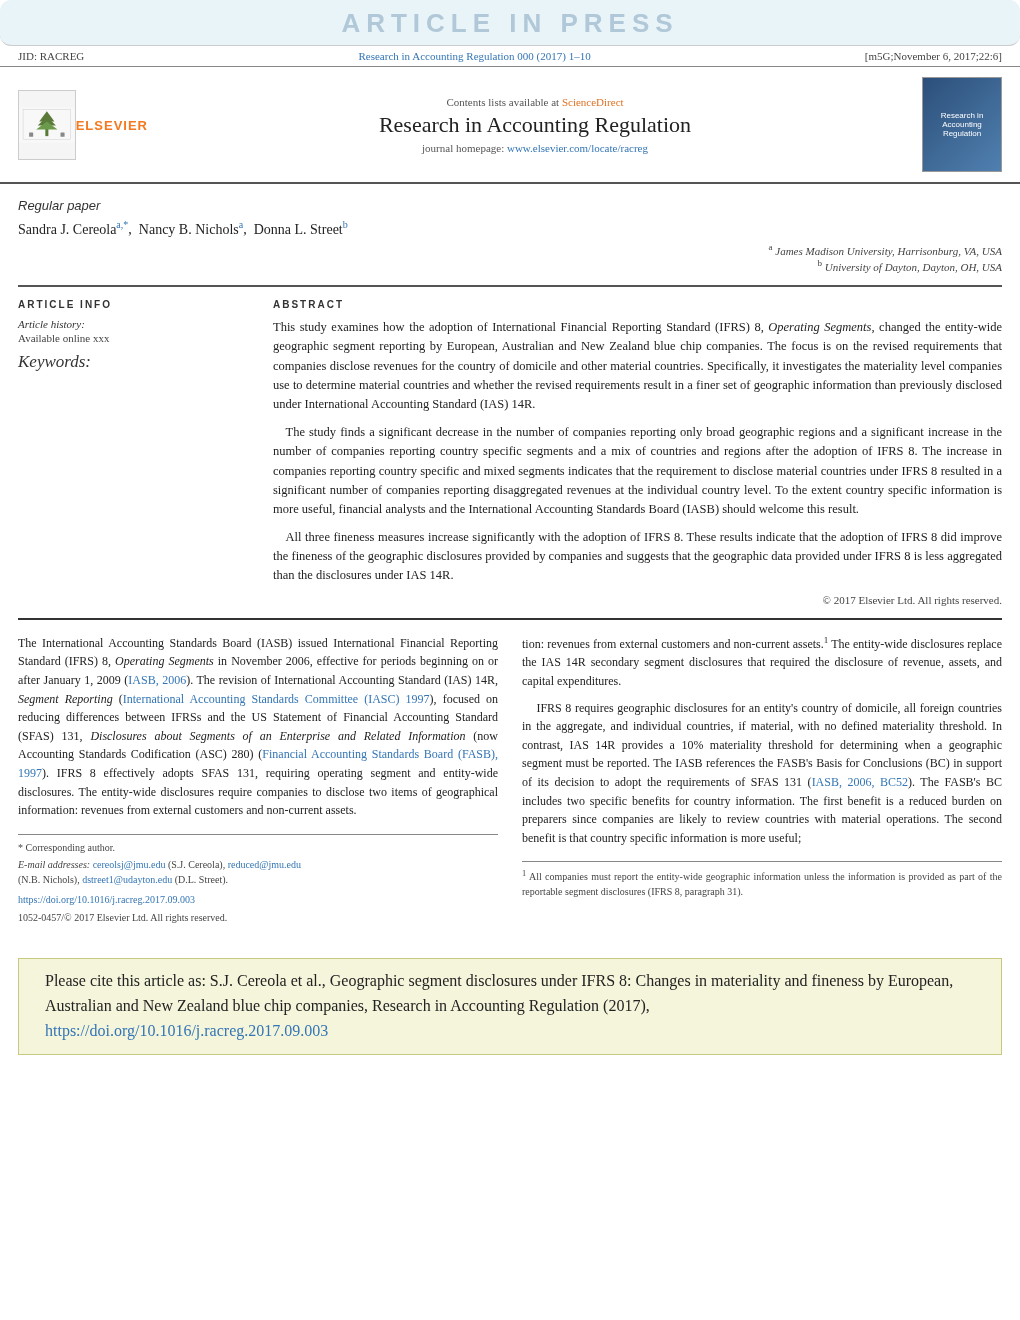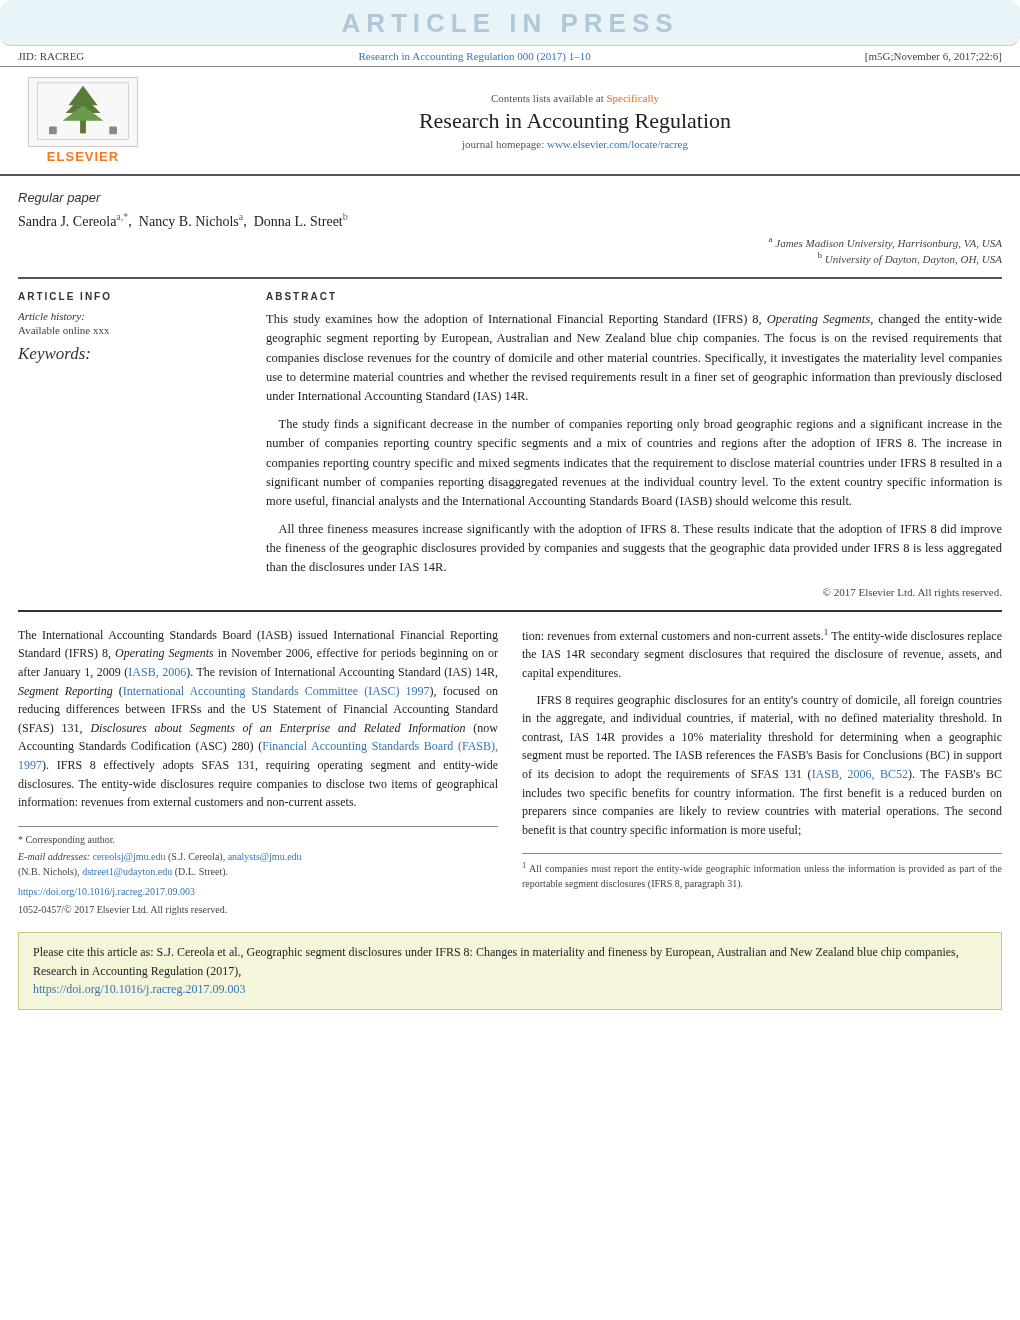--- a/index.html
+++ b/index.html
@@ -50,21 +50,21 @@
       padding: 10px 18px 10px;
       border-top: 1px solid #888;
       border-bottom: 2px solid #555;
     }
     .journal-header .logo-area {
       width: 130px;
       flex-shrink: 0;
     }
     .elsevier-logo {
       display: flex;
-      flex-direction: column;
+      flex-direction: row;
       align-items: center;
     }
     .elsevier-logo .logo-img {
       width: 110px;
       height: 70px;
       background: #f5f5f5;
       border: 1px solid #ccc;
       display: flex;
       align-items: center;
       justify-content: center;
@@ -192,21 +192,21 @@
     }
     .section-divider-thick {
       border: none;
       border-top: 2px solid #555;
       margin: 12px 0;
     }
 
     
     .two-col {
       display: flex;
-      gap: 28px;
+      gap: 35px;
       margin-top: 10px;
     }
     .col-left {
       width: 220px;
       flex-shrink: 0;
     }
     .col-right {
       flex: 1;
     }
 
@@ -308,23 +308,23 @@
     }
     .footnote-link {
       color: #3375b5;
       text-decoration: none;
     }
 
     
     .citation-footer {
       background: #f5f5dc;
       border: 1px solid #c8c880;
-      margin: 12px 0 0 0;
-      padding: 10px 14px;
-      font-size: 12px;
+      margin: 30px 0 0 0;
+      padding: 10px 26px;
+      font-size: 16px;
       line-height: 1.55;
       color: #222;
     }
     .citation-footer .cite-doi {
       color: #3375b5;
       text-decoration: none;
     }
   </style>
 </head>
 <body>
@@ -360,29 +360,34 @@
           <rect x="82" y="50" width="8" height="8" fill="#888" rx="1"></rect>
         </svg>
       </div>
       <div class="elsevier-wordmark">ELSEVIER</div>
     </div>
   </div>
 
   <div class="journal-center">
     <div class="contents-note">
       <span>Contents lists available at</span>
-      <a href="#" class="sciencedirect-link">Specifically</a>
+      <a href="#" class="sciencedirect-link">ScienceDirect</a>
     </div>
     <div class="journal-title-text">Research in Accounting Regulation</div>
     <div class="journal-homepage">
       <span>journal homepage:</span>
       <a href="#">www.elsevier.com/locate/racreg</a>
     </div>
   </div>
 
+  <div class="journal-cover">
+    <div class="journal-cover-inner">
+      <div class="journal-cover-text">Research in<br>Accounting<br>Regulation</div>
+    </div>
+  </div>
 </div>
 
 <div class="article-body">
 
   <div class="paper-type">Regular paper</div>
 
 
   <div class="authors-line">
     <span class="author">Sandra J. Cereola</span><sup class="superscript corresponding-mark">a,*</sup>,&nbsp;
     <span class="author">Nancy B. Nichols</span><sup class="superscript">a</sup>,&nbsp;
@@ -426,21 +431,21 @@
   <div class="main-two-col">
 
     <div class="main-col">
       <p>The International Accounting Standards Board (IASB) issued International Financial Reporting Standard (IFRS) 8, <em>Operating Segments</em> in November 2006, effective for periods beginning on or after January 1, 2009 (<a href="#" class="inline-link">IASB, 2006</a>). The revision of International Accounting Standard (IAS) 14R, <em>Segment Reporting</em> (<a href="#" class="inline-link">International Accounting Standards Committee (IASC) 1997</a>), focused on reducing differences between IFRSs and the US Statement of Financial Accounting Standard (SFAS) 131, <em>Disclosures about Segments of an Enterprise and Related Information</em> (now Accounting Standards Codification (ASC) 280) (<a href="#" class="inline-link">Financial Accounting Standards Board (FASB), 1997</a>). IFRS 8 effectively adopts SFAS 131, requiring operating segment and entity-wide disclosures. The entity-wide disclosures require companies to disclose two items of geographical information: revenues from external customers and non-current assets.</p>
 
       <div class="footnote-area">
         <div class="footnote-item">* Corresponding author.</div>
         <div class="footnote-item">
           <em>E-mail addresses:</em>
           <a href="#" class="footnote-link">cereolsj@jmu.edu</a> (S.J. Cereola),
-          <a href="#" class="footnote-link">analysts@jmu.edu</a>
+          <a href="#" class="footnote-link">reduced@jmu.edu</a>
           <br>(N.B. Nichols),
           <a href="#" class="footnote-link">dstreet1@udayton.edu</a> (D.L. Street).
         </div>
         <div class="footnote-item" style="margin-top:6px;">
           <a href="#" class="footnote-link">https://doi.org/10.1016/j.racreg.2017.09.003</a>
         </div>
         <div class="footnote-item">1052-0457/© 2017 Elsevier Ltd. All rights reserved.</div>
       </div>
     </div>
 

